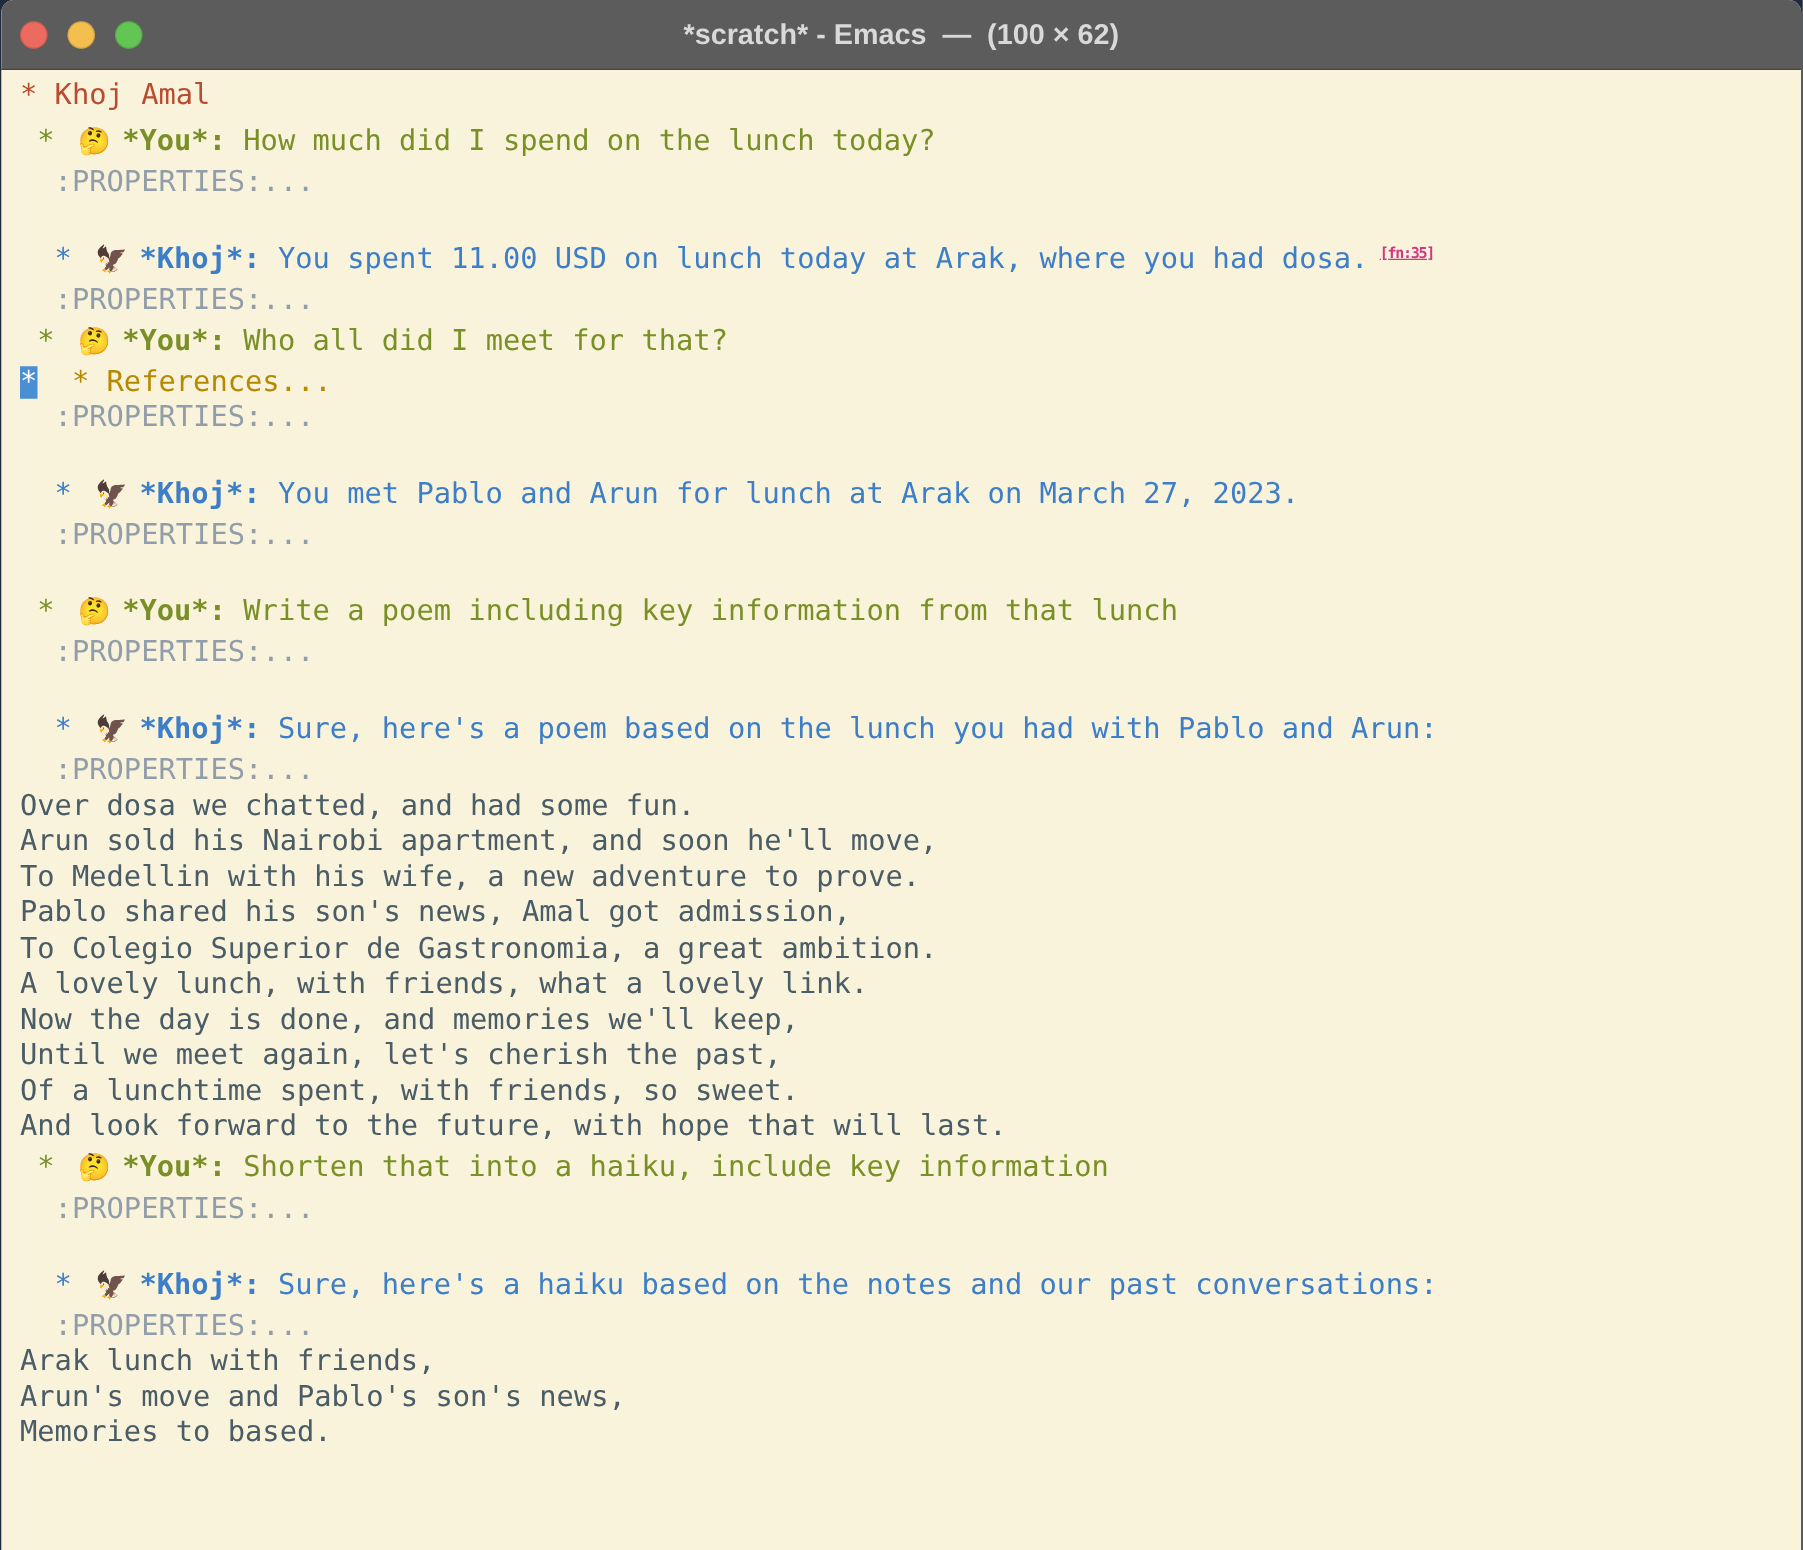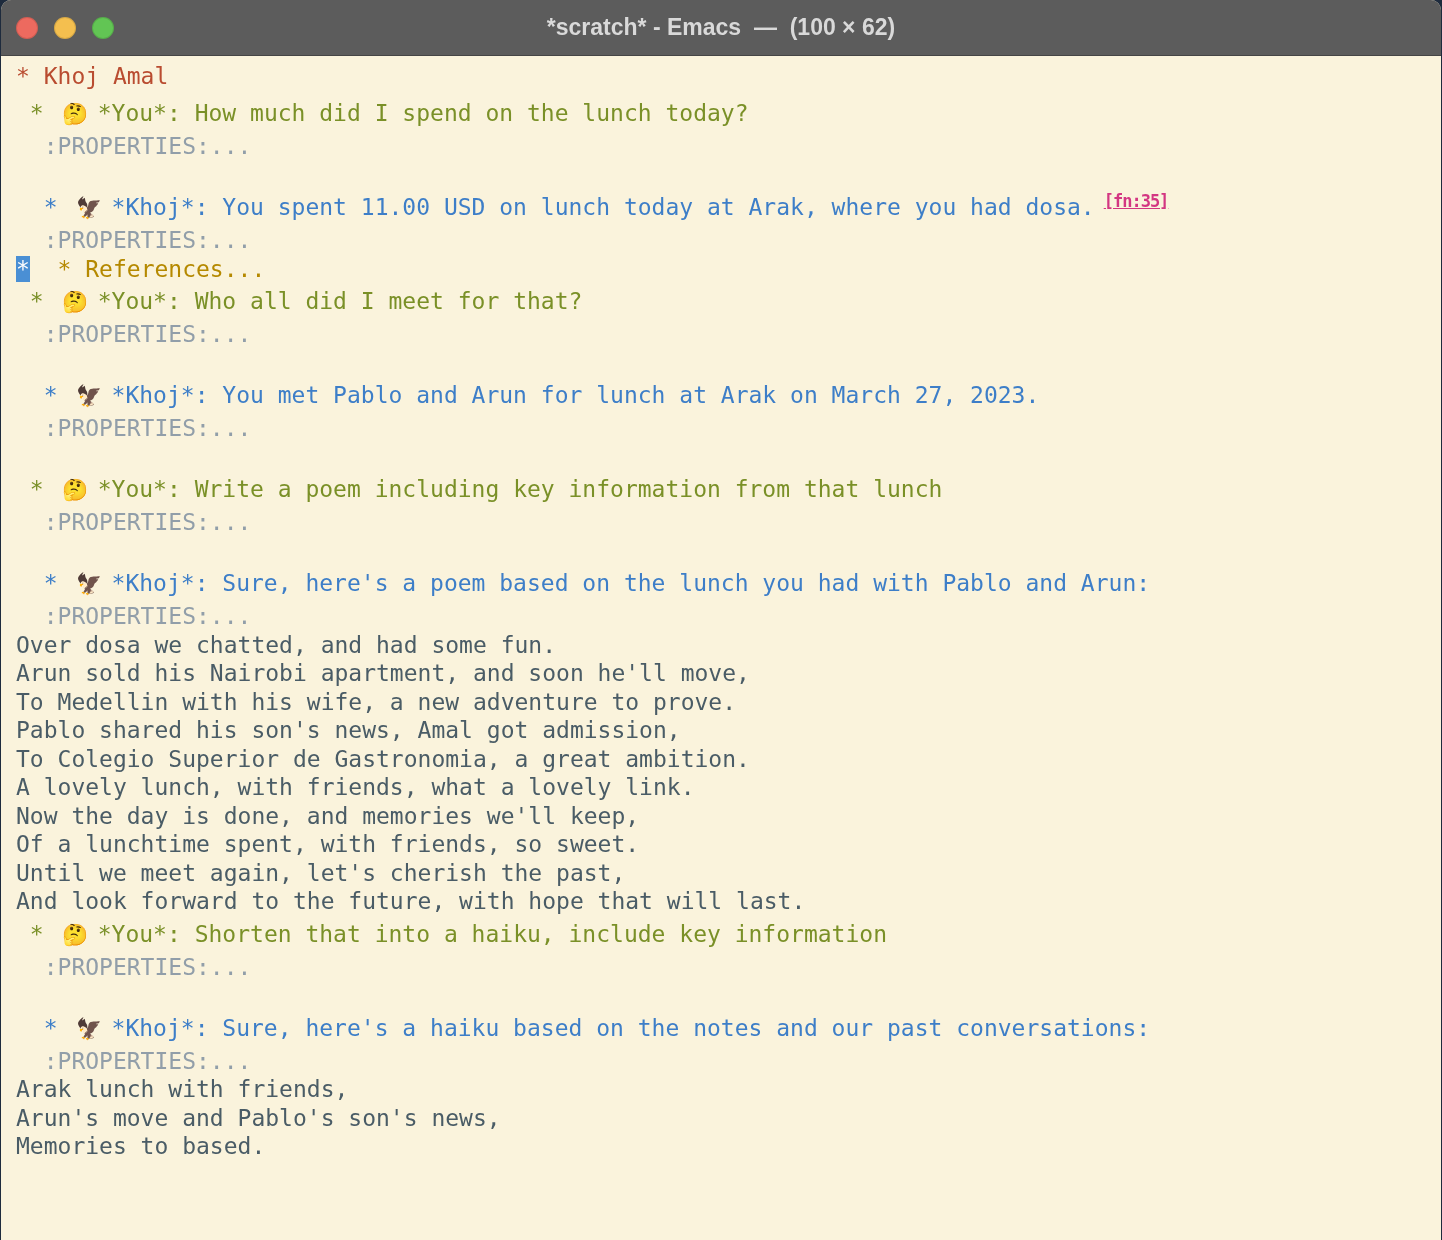--- a/index.html
+++ b/index.html
@@ -11,26 +11,26 @@
   .light.red{background:var(--light_red)}
   .light.yellow{background:var(--light_yellow)}
   .light.green{background:var(--light_green)}
   .title{width:100%;text-align:center;font:700 23px "Liberation Sans",sans-serif;color:var(--titlebar_text,#D9D9D9);white-space:pre}
   .buffer{flex:1 1 auto;padding:2px 0 0 15px;font:23px "DejaVu Sans Mono","Liberation Mono",monospace;overflow:hidden}
   .line{white-space:pre;height:28.5px;line-height:28.5px}
   .line.h{height:37px;line-height:37px}
   .c-h1{color:var(--h1,#B94C30)}
   .c-you{color:var(--you,#7A9027)}
   .c-khoj{color:var(--khoj,#3D7EC8)}
-  .b{font-weight:400}
+  .b{font-weight:700}
   .c-props{color:var(--props,#919EA9)}
   .c-refs{color:var(--refs,#B58900)}
   .c-body{color:var(--body,#4A5C66)}
   .emoji{font-size:21px;margin:0 9px 0 5px}
-  .fn{color:var(--fn,#D33682);font-size:17px;font-weight:600;text-decoration:underline;position:relative;top:-8px;margin-left:9px;letter-spacing:-1px}
+  .fn{color:var(--fn,#D33682);font-size:12px;font-weight:600;text-decoration:underline;position:relative;top:-8px;margin-left:9px;letter-spacing:-1px}
   .cursor{background:var(--cursor_bg,#4A8FD4);color:var(--cursor_fg,#FDFDFD)}
 </style>
 </head>
 <body>
 
 <div class="window">
   <div class="titlebar">
     <div class="lights">
       <span class="light red"></span>
       <span class="light yellow"></span>
@@ -38,41 +38,41 @@
     </div>
     <div class="title">*scratch* - Emacs  —  (100 × 62)</div>
   </div>
   <div class="buffer" id="buffer">
       <div class="line h"><span class="c-h1">* Khoj Amal</span></div>
       <div class="line h"><span class="c-you"> * </span><span class="emoji">🤔</span><span class="c-you b">*You*: </span><span class="c-you">How much did I spend on the lunch today?</span></div>
       <div class="line"><span class="c-props">  :PROPERTIES:...</span></div>
       <div class="line"></div>
       <div class="line h"><span class="c-khoj">  * </span><span class="emoji">🦅</span><span class="c-khoj b">*Khoj*: </span><span class="c-khoj">You spent 11.00 USD on lunch today at Arak, where you had dosa.</span><span class="fn">[fn:35]</span></div>
       <div class="line"><span class="c-props">  :PROPERTIES:...</span></div>
+      <div class="line h"><span class="c-you"> * </span><span class="emoji">🤔</span><span class="c-you b">*You*: </span><span class="c-you">Who all did I meet for that?</span></div>
       <div class="line"><span class="cursor">*</span><span class="c-refs">  * References...</span></div>
-      <div class="line h"><span class="c-you"> * </span><span class="emoji">🤔</span><span class="c-you b">*You*: </span><span class="c-you">Who all did I meet for that?</span></div>
       <div class="line"><span class="c-props">  :PROPERTIES:...</span></div>
       <div class="line"></div>
       <div class="line h"><span class="c-khoj">  * </span><span class="emoji">🦅</span><span class="c-khoj b">*Khoj*: </span><span class="c-khoj">You met Pablo and Arun for lunch at Arak on March 27, 2023.</span></div>
       <div class="line"><span class="c-props">  :PROPERTIES:...</span></div>
       <div class="line"></div>
       <div class="line h"><span class="c-you"> * </span><span class="emoji">🤔</span><span class="c-you b">*You*: </span><span class="c-you">Write a poem including key information from that lunch</span></div>
       <div class="line"><span class="c-props">  :PROPERTIES:...</span></div>
       <div class="line"></div>
       <div class="line h"><span class="c-khoj">  * </span><span class="emoji">🦅</span><span class="c-khoj b">*Khoj*: </span><span class="c-khoj">Sure, here's a poem based on the lunch you had with Pablo and Arun:</span></div>
       <div class="line"><span class="c-props">  :PROPERTIES:...</span></div>
       <div class="line"><span class="c-body">Over dosa we chatted, and had some fun.</span></div>
       <div class="line"><span class="c-body">Arun sold his Nairobi apartment, and soon he'll move,</span></div>
       <div class="line"><span class="c-body">To Medellin with his wife, a new adventure to prove.</span></div>
       <div class="line"><span class="c-body">Pablo shared his son's news, Amal got admission,</span></div>
       <div class="line"><span class="c-body">To Colegio Superior de Gastronomia, a great ambition.</span></div>
       <div class="line"><span class="c-body">A lovely lunch, with friends, what a lovely link.</span></div>
       <div class="line"><span class="c-body">Now the day is done, and memories we'll keep,</span></div>
+      <div class="line"><span class="c-body">Until we meet again, let's cherish the past,</span></div>
       <div class="line"><span class="c-body">Of a lunchtime spent, with friends, so sweet.</span></div>
-      <div class="line"><span class="c-body">Until we meet again, let's cherish the past,</span></div>
       <div class="line"><span class="c-body">And look forward to the future, with hope that will last.</span></div>
       <div class="line h"><span class="c-you"> * </span><span class="emoji">🤔</span><span class="c-you b">*You*: </span><span class="c-you">Shorten that into a haiku, include key information</span></div>
       <div class="line"><span class="c-props">  :PROPERTIES:...</span></div>
       <div class="line"></div>
       <div class="line h"><span class="c-khoj">  * </span><span class="emoji">🦅</span><span class="c-khoj b">*Khoj*: </span><span class="c-khoj">Sure, here's a haiku based on the notes and our past conversations:</span></div>
       <div class="line"><span class="c-props">  :PROPERTIES:...</span></div>
       <div class="line"><span class="c-body">Arak lunch with friends,</span></div>
       <div class="line"><span class="c-body">Arun's move and Pablo's son's news,</span></div>
       <div class="line"><span class="c-body">Memories to based.</span></div>
     </div>

